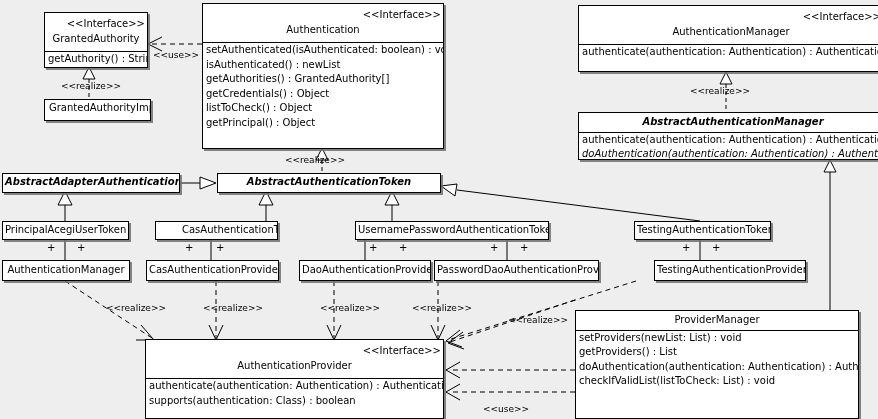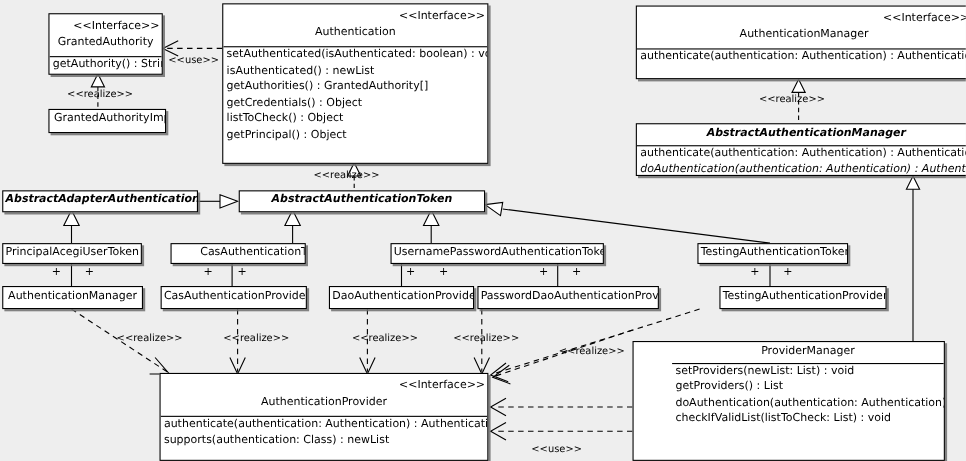--- a/index.html
+++ b/index.html
@@ -290,25 +290,25 @@
   </div>
 
   <div class="uml-class" style="left:145px; top:339px; width:299px; height:80px;">
     <div class="uml-head">
       <span class="stereo">&lt;&lt;Interface&gt;&gt;</span>
       <span class="cname">AuthenticationProvider</span>
     </div>
     <div class="divider"></div>
     <div class="uml-ops">
       <span class="op">authenticate(authentication: Authentication) : Authentication</span>
-      <span class="op">supports(authentication: Class) : newList</span>
-    </div>
-  </div>
-
-  <div class="uml-class" style="left:575px; top:310px; width:284px; height:109px;padding-left:35px;">
+      <span class="op">supports(authentication: Class) : boolean</span>
+    </div>
+  </div>
+
+  <div class="uml-class" style="left:575px; top:310px; width:284px; height:109px;">
     <span class="cname plain" style="padding:4px 2px;">ProviderManager</span>
     <div class="divider"></div>
     <div class="uml-ops">
       <span class="op">setProviders(newList: List) : void</span>
       <span class="op">getProviders() : List</span>
       <span class="op">doAuthentication(authentication: Authentication) : Authentication</span>
       <span class="op">checkIfValidList(listToCheck: List) : void</span>
     </div>
   </div>
 

